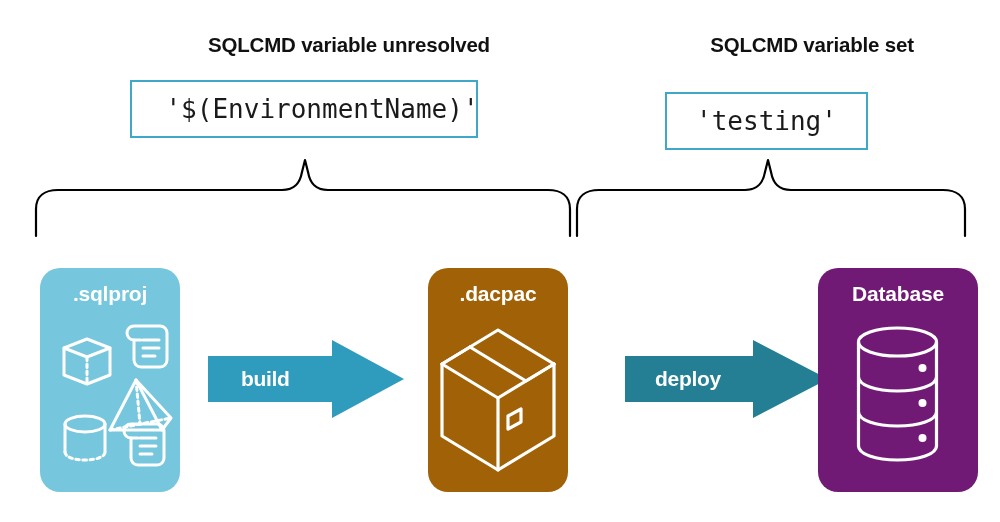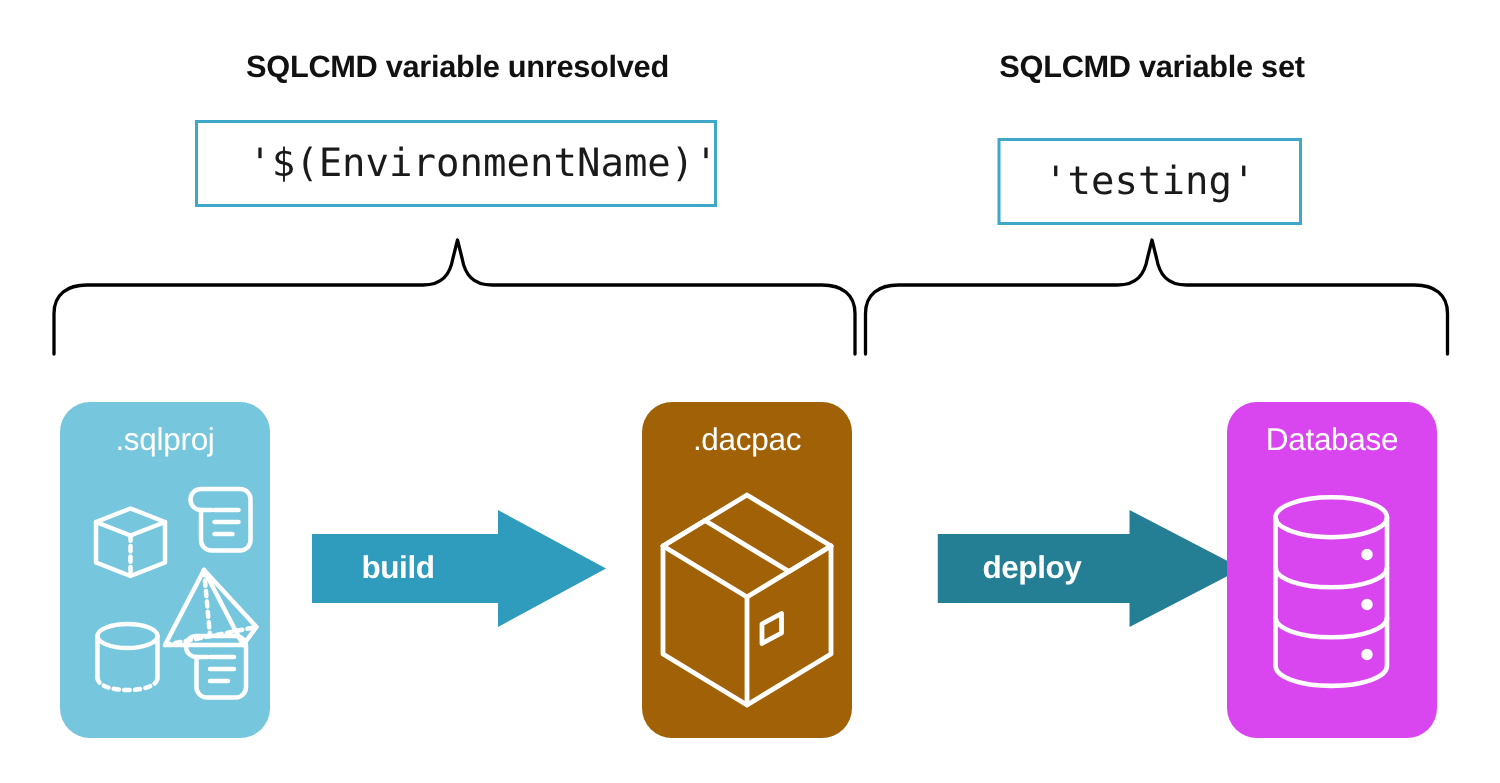--- a/index.html
+++ b/index.html
@@ -24,20 +24,21 @@
   .section-label {
     position: absolute;
     font-family: "Liberation Sans", sans-serif;
     font-weight: bold;
     font-size: 20.5px;
     letter-spacing: -0.2px;
     color: #111111;
     text-align: center;
     white-space: nowrap;
     line-height: 24px;
+    padding-left: 44px;
   }
   #label-left  { left: 0px;   top: 33px; width: 610px; }
   #label-right { left: 570px; top: 33px; width: 396px; }
 
   
   .code-box {
     position: absolute;
     box-sizing: border-box;
     border: 2px solid #3fa8c8;
     background: #ffffff;
@@ -65,30 +66,30 @@
 
   
   .artifact {
     position: absolute;
     border-radius: 20px;
     top: 268px;
     height: 224px;
   }
   #box-sqlproj  { left: 40px;  width: 140px; background: #76c6dd; }
   #box-dacpac   { left: 428px; width: 140px; background: #a16207; }
-  #box-database { left: 818px; width: 140px; background: #d946ef; }
+  #box-database { left: 818px; width: 160px; background: #701a75; }
 
   .artifact-title {
     position: absolute;
     top: 14px;
     left: 0;
     width: 100%;
     text-align: center;
     font-family: "Liberation Sans", sans-serif;
-    font-weight: normal;
+    font-weight: bold;
     font-size: 21px;
     color: #ffffff;
     letter-spacing: -0.2px;
     white-space: nowrap;
   }
   .artifact-art {
     position: absolute;
     left: 0;
     top: 44px;
     width: 100%;

